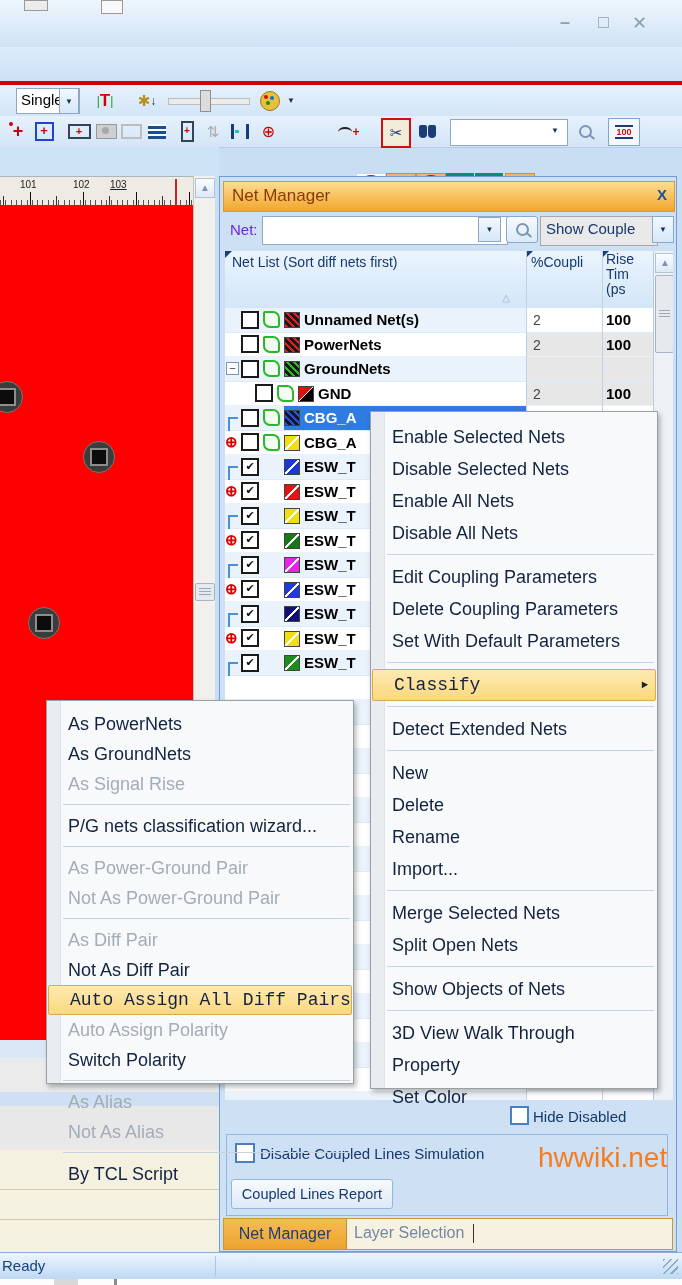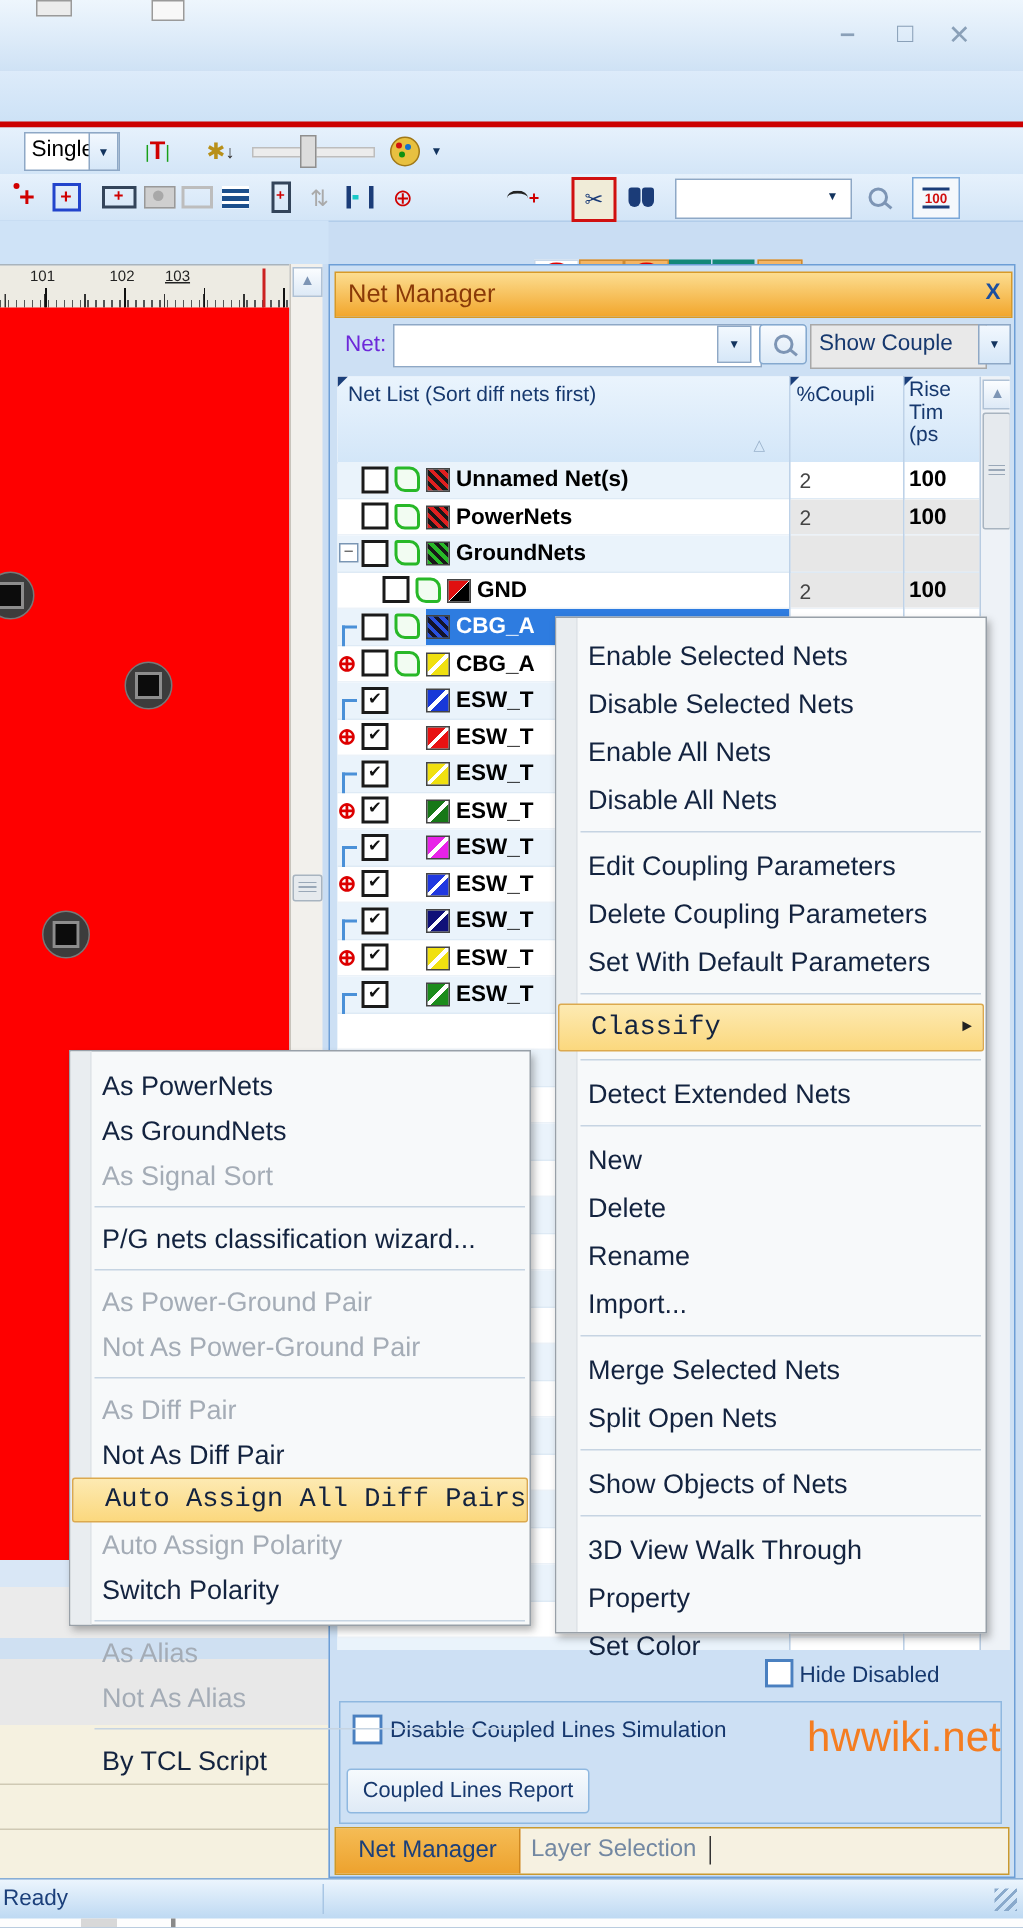--- a/index.html
+++ b/index.html
@@ -645,21 +645,21 @@
       <div class="mi" style="height: 32px; line-height: 32px;">Show Objects of Nets</div>
       <div class="msep"></div>
       <div class="mi" style="height: 32px; line-height: 32px;">3D View Walk Through</div>
       <div class="mi" style="height: 32px; line-height: 32px;">Property</div>
       <div class="mi" style="height: 32px; line-height: 32px;">Set Color</div>
     </div>
   <div class="menu" id="menu-sub" style="left:46px;top:652px;width:308px;height:384px;padding-top:8px;z-index:70;margin-top:48px;">
     <div class="gutter"></div>
   <div class="mi" style="height: 30px; line-height: 30px;">As PowerNets</div>
       <div class="mi" style="height: 30px; line-height: 30px;">As GroundNets</div>
-      <div class="mi dis" style="height: 30px; line-height: 30px;">As Signal Sort</div>
+      <div class="mi dis" style="height: 30px; line-height: 30px;">As Signal Rise</div>
       <div class="msep"></div>
       <div class="mi" style="height: 30px; line-height: 30px;">P/G nets classification wizard...</div>
       <div class="msep"></div>
       <div class="mi dis" style="height: 30px; line-height: 30px;">As Power-Ground Pair</div>
       <div class="mi dis" style="height: 30px; line-height: 30px;">Not As Power-Ground Pair</div>
       <div class="msep"></div>
       <div class="mi dis" style="height: 30px; line-height: 30px;">As Diff Pair</div>
       <div class="mi" style="height: 30px; line-height: 30px;">Not As Diff Pair</div>
       <div class="mi hl" style="height: 30px; line-height: 28px;">Auto Assign All Diff Pairs</div>
       <div class="mi dis" style="height: 30px; line-height: 30px;">Auto Assign Polarity</div>

